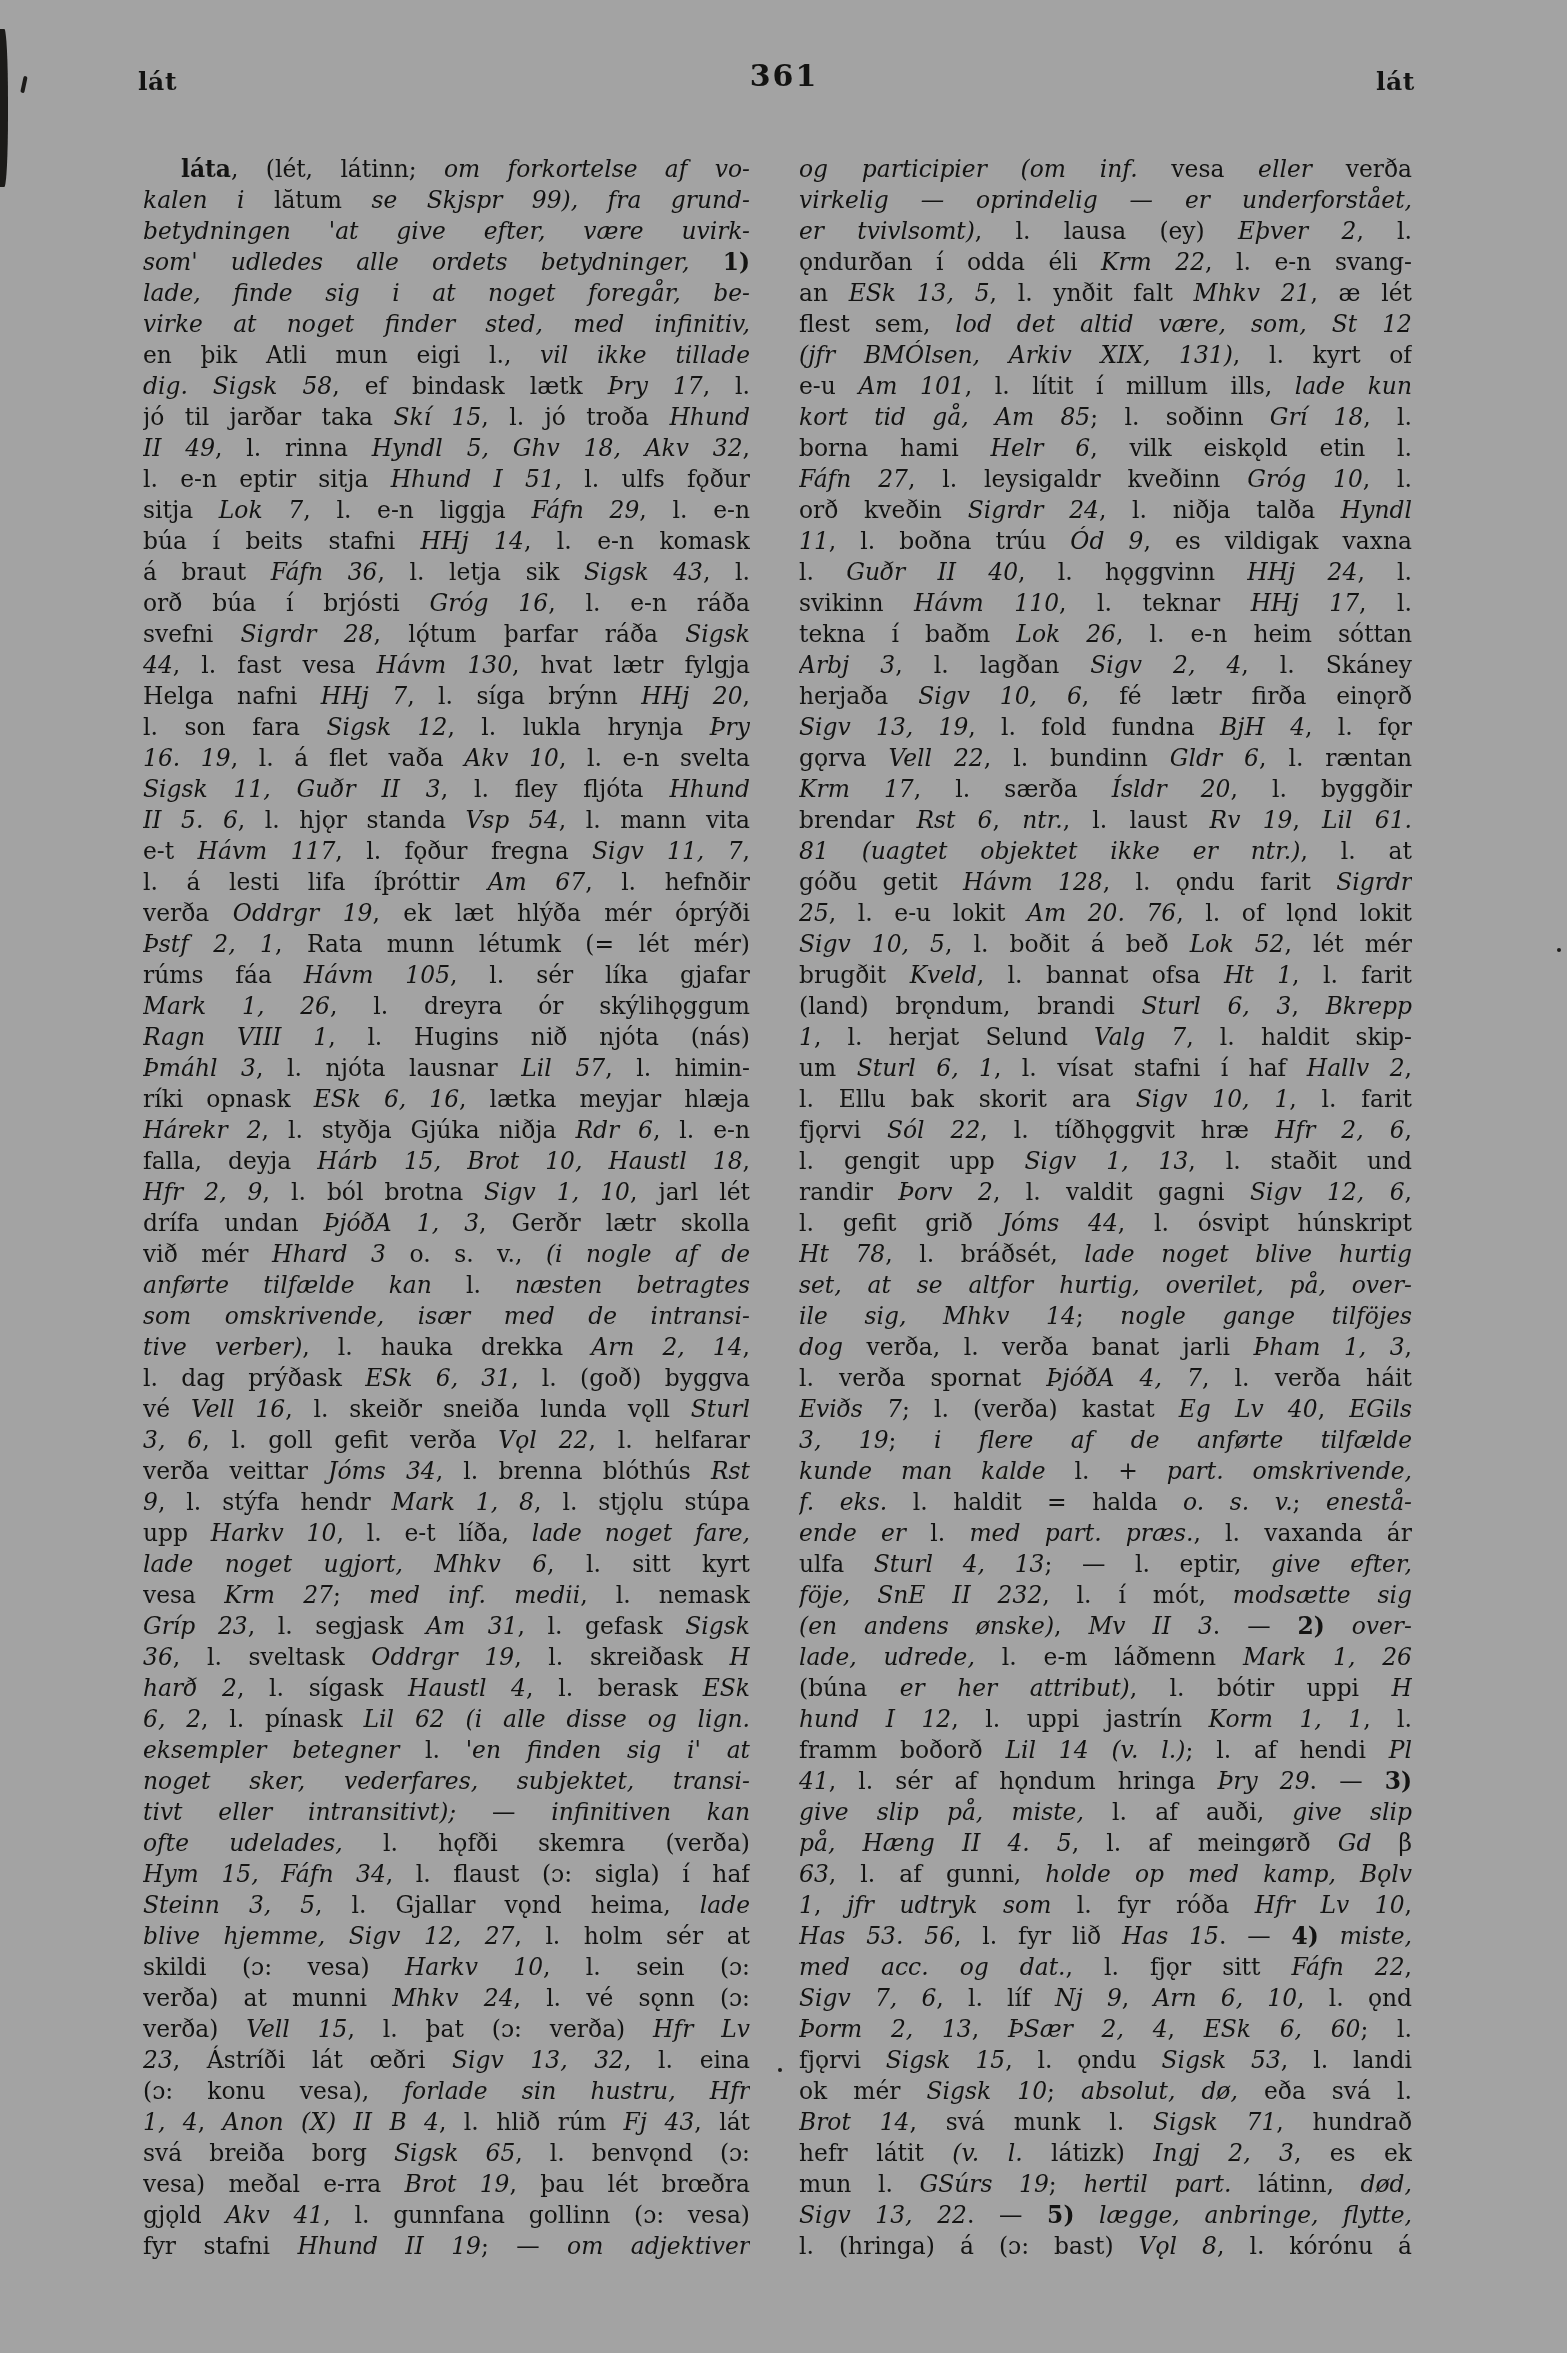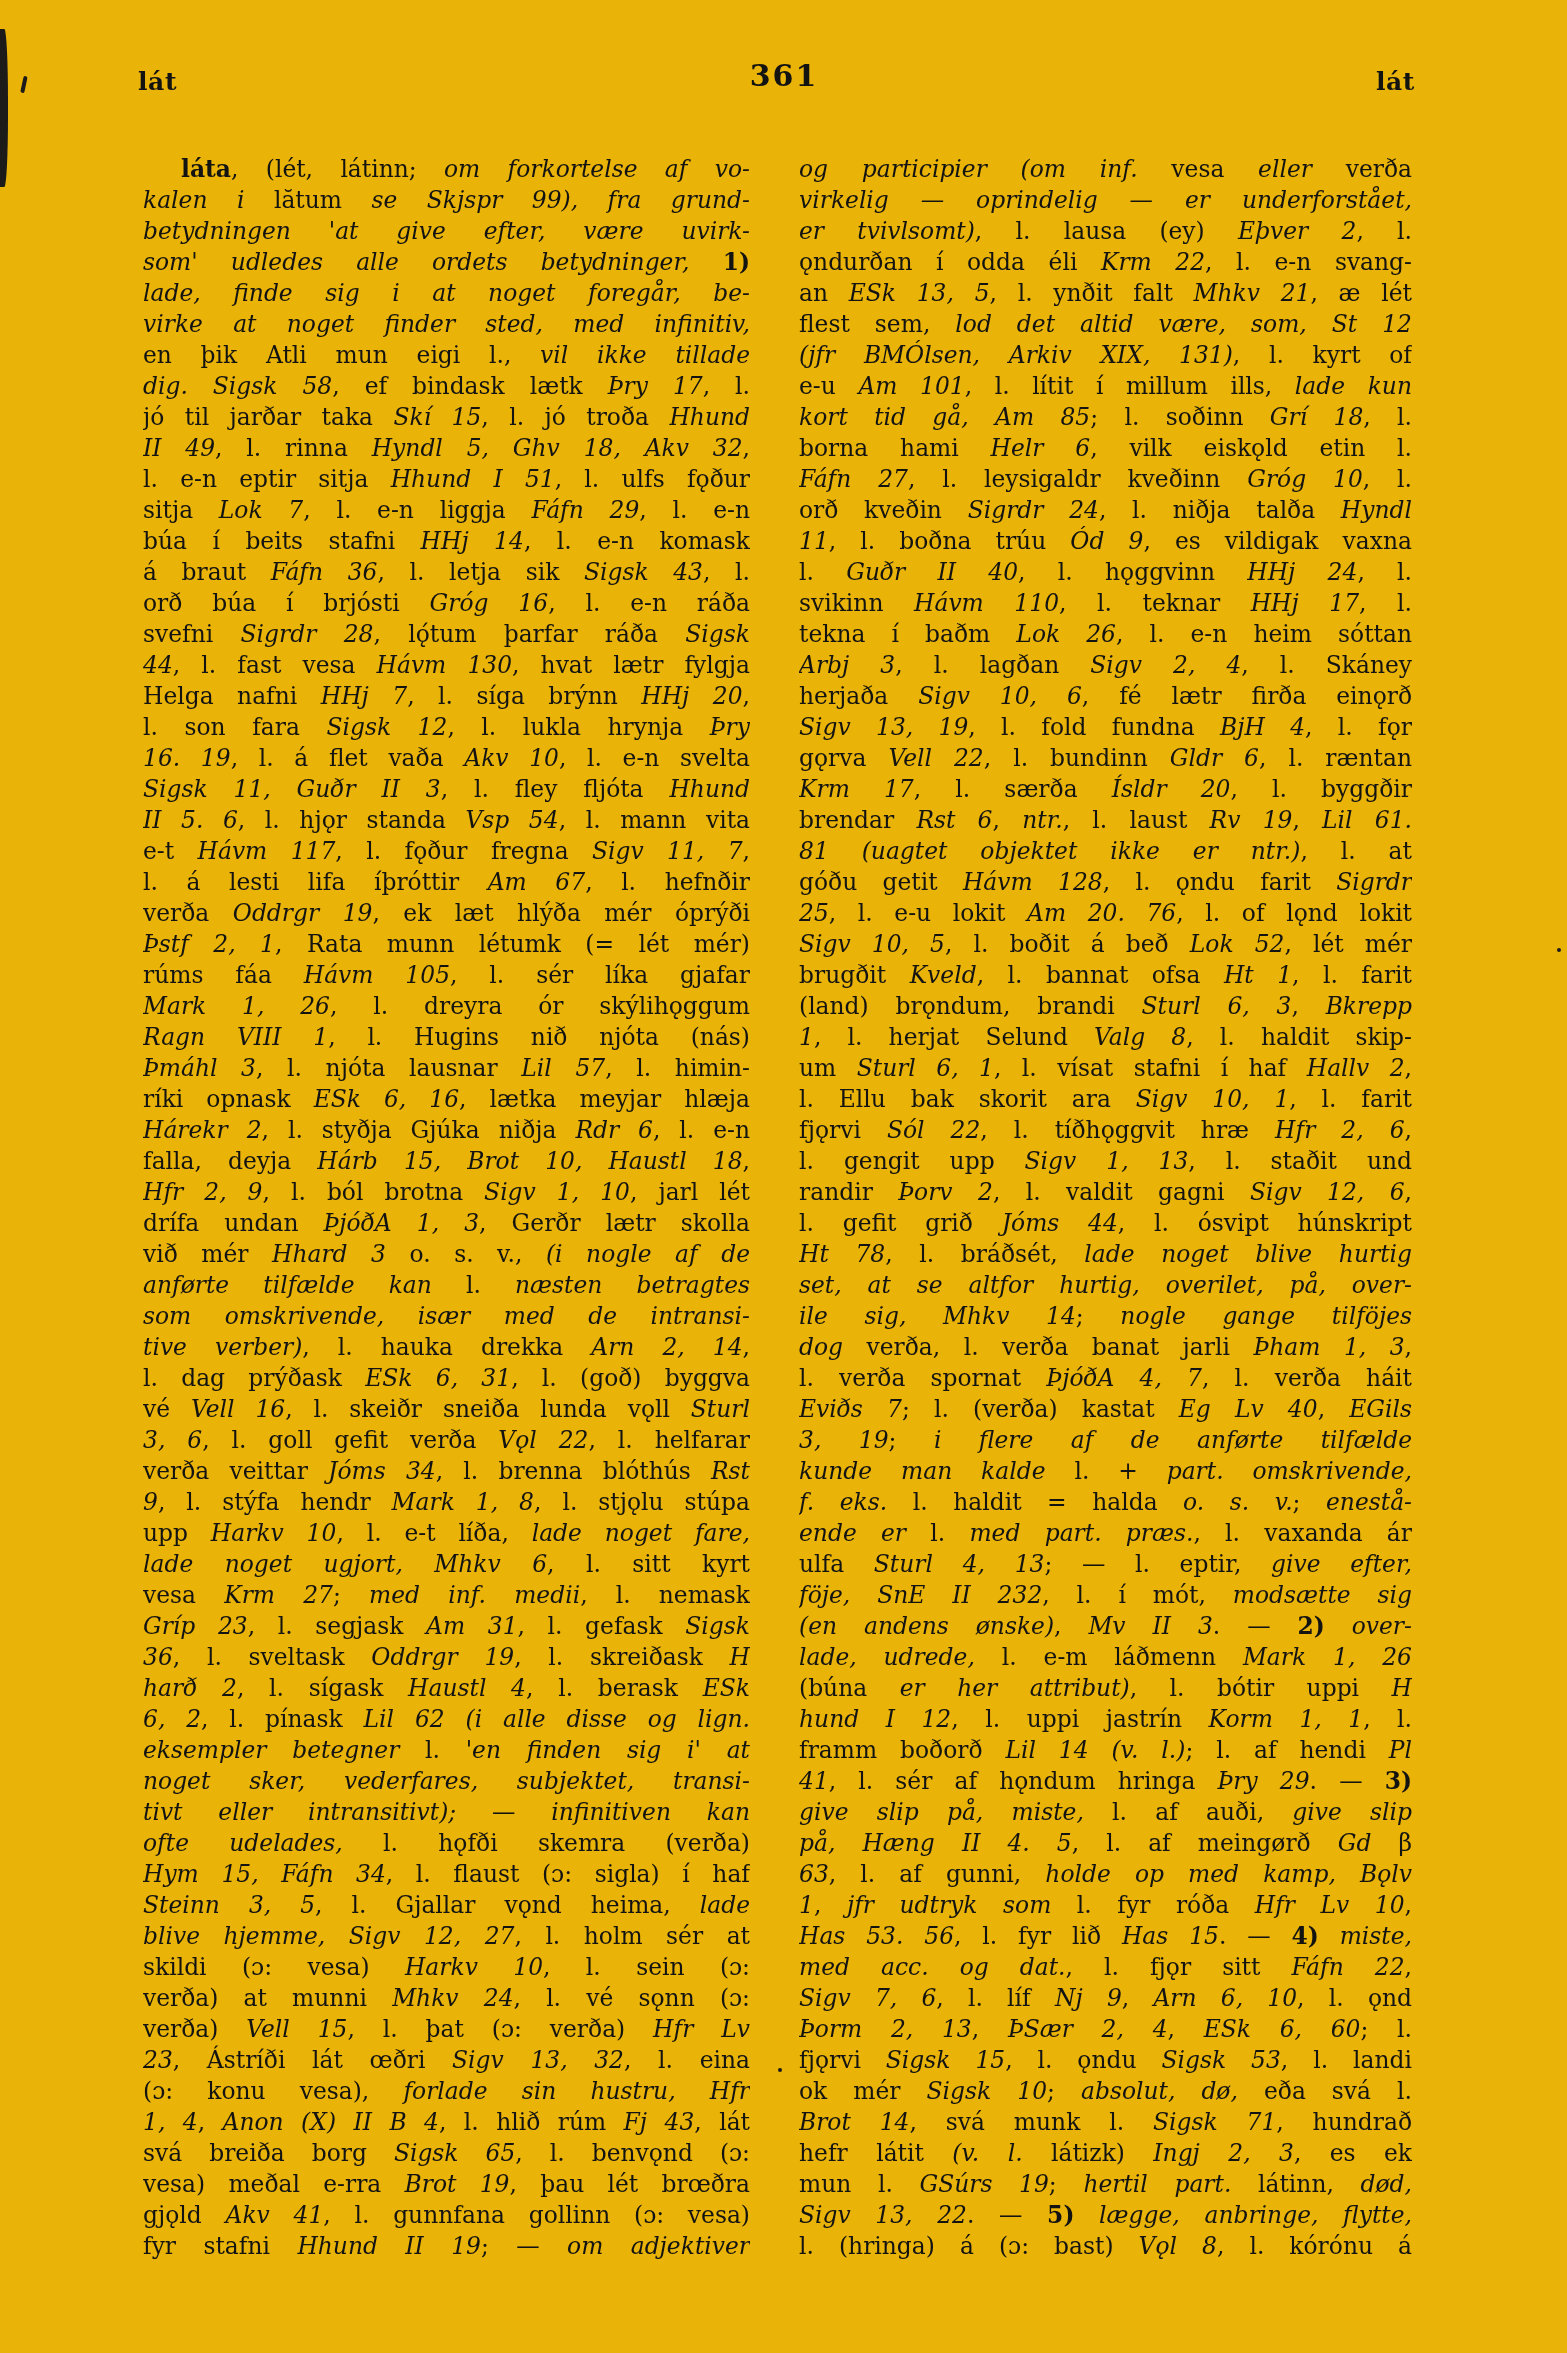--- a/index.html
+++ b/index.html
@@ -4,21 +4,21 @@
 <style>
   html, body {
     margin: 0;
     padding: 0;
     background: #e8e6e0;
   }
   .page {
     position: relative;
     width: 1568px;
     height: 2354px;
-    background: #eab308;
+    background: #a3a3a3;
     color: #131312;
     font-family: "DejaVu Serif", "Liberation Serif", serif;
     overflow: hidden;
   }
   .header {
     position: absolute;
     top: 58px;
     left: 0;
     width: 100%;
     height: 51px;
@@ -171,21 +171,21 @@
       <div class="line"><i>Sigv 13, 19</i>, l. fold fundna <i>BjH 4</i>, l. fǫr</div>
       <div class="line">gǫrva <i>Vell 22</i>, l. bundinn <i>Gldr 6</i>, l. ræntan</div>
       <div class="line"><i>Krm 17</i>, l. særða <i>Ísldr 20</i>, l. byggðir</div>
       <div class="line">brendar <i>Rst 6</i>, <i>ntr.</i>, l. laust <i>Rv 19</i>, <i>Lil 61.</i></div>
       <div class="line"><i>81</i> <i>(uagtet objektet ikke er ntr.)</i>, l. at</div>
       <div class="line">góðu getit <i>Hávm 128</i>, l. ǫndu farit <i>Sigrdr</i></div>
       <div class="line"><i>25</i>, l. e-u lokit <i>Am 20. 76</i>, l. of lǫnd lokit</div>
       <div class="line"><i>Sigv 10, 5</i>, l. boðit á beð <i>Lok 52</i>, lét mér</div>
       <div class="line">brugðit <i>Kveld</i>, l. bannat ofsa <i>Ht 1</i>, l. farit</div>
       <div class="line">(land) brǫndum, brandi <i>Sturl 6, 3</i>, <i>Bkrepp</i></div>
-      <div class="line"><i>1</i>, l. herjat Selund <i>Valg 8</i>, l. haldit skip-</div>
+      <div class="line"><i>1</i>, l. herjat Selund <i>Valg 7</i>, l. haldit skip-</div>
       <div class="line">um <i>Sturl 6, 1</i>, l. vísat stafni í haf <i>Hallv 2</i>,</div>
       <div class="line">l. Ellu bak skorit ara <i>Sigv 10, 1</i>, l. farit</div>
       <div class="line">fjǫrvi <i>Sól 22</i>, l. tíðhǫggvit hræ <i>Hfr 2, 6</i>,</div>
       <div class="line">l. gengit upp <i>Sigv 1, 13</i>, l. staðit und</div>
       <div class="line">randir <i>Þorv 2</i>, l. valdit gagni <i>Sigv 12, 6</i>,</div>
       <div class="line">l. gefit grið <i>Jóms 44</i>, l. ósvipt húnskript</div>
       <div class="line"><i>Ht 78</i>, l. bráðsét, <i>lade noget blive hurtig</i></div>
       <div class="line"><i>set, at se altfor hurtig, overilet, på, over-</i></div>
       <div class="line"><i>ile sig,</i> <i>Mhkv 14</i>; <i>nogle gange tilföjes</i></div>
       <div class="line"><i>dog</i> verða, l. verða banat jarli <i>Þham 1, 3</i>,</div>

